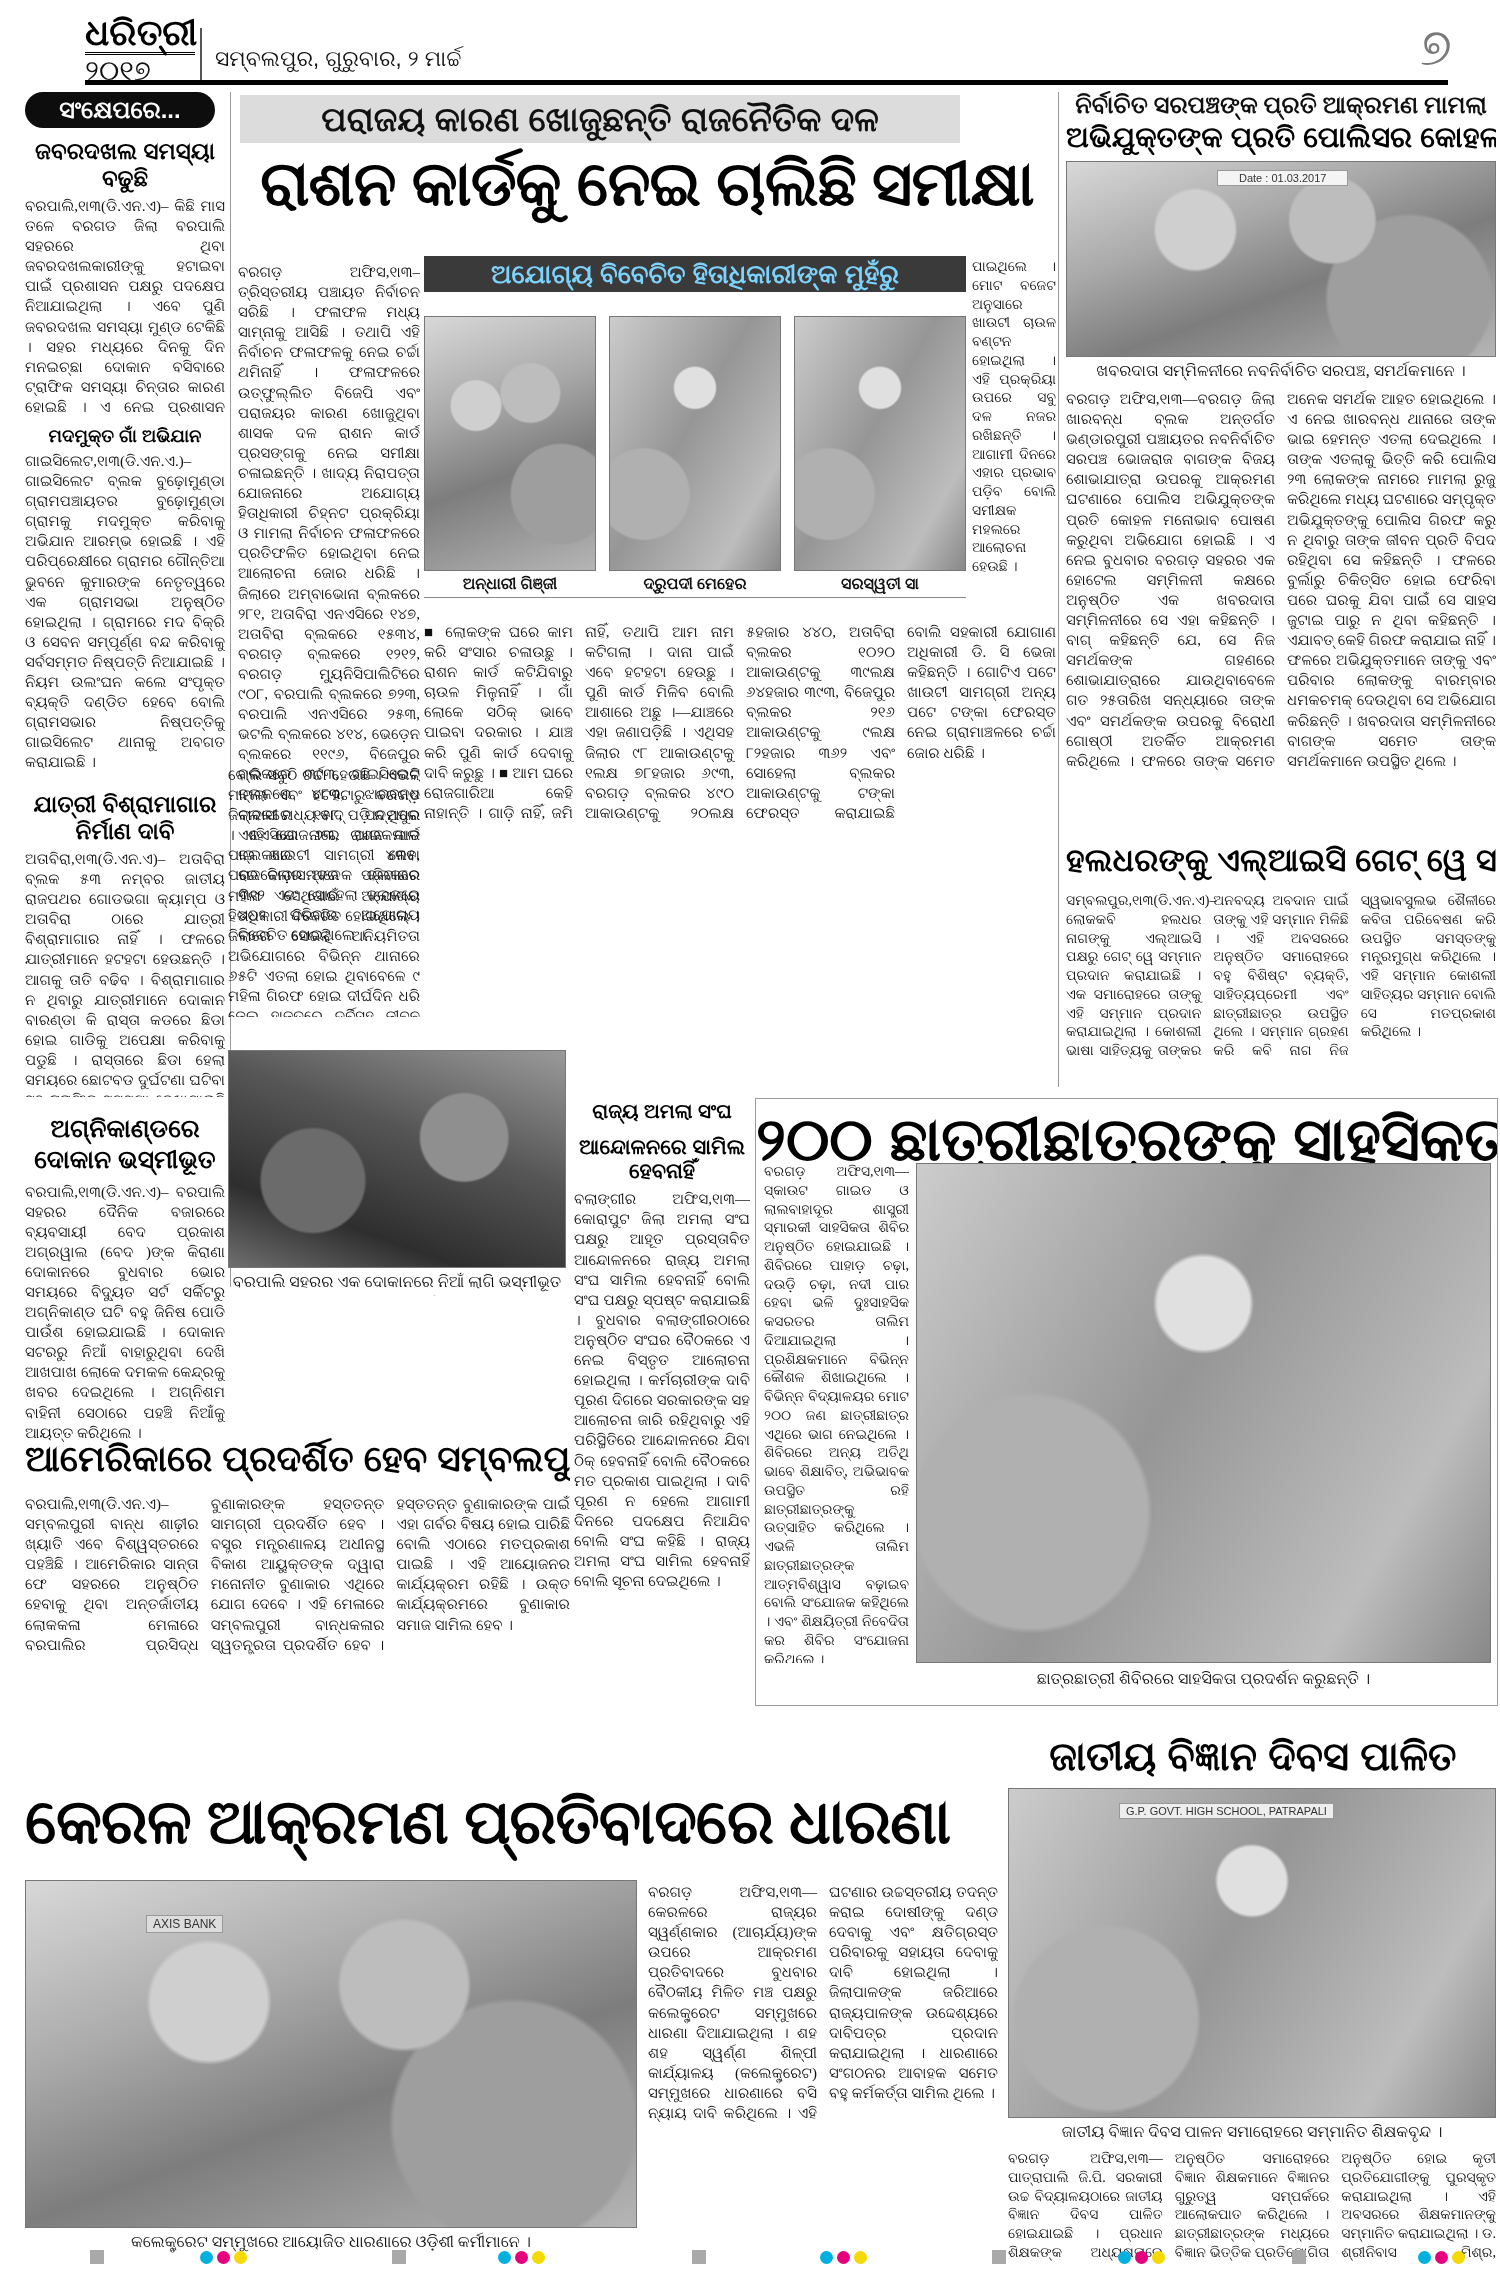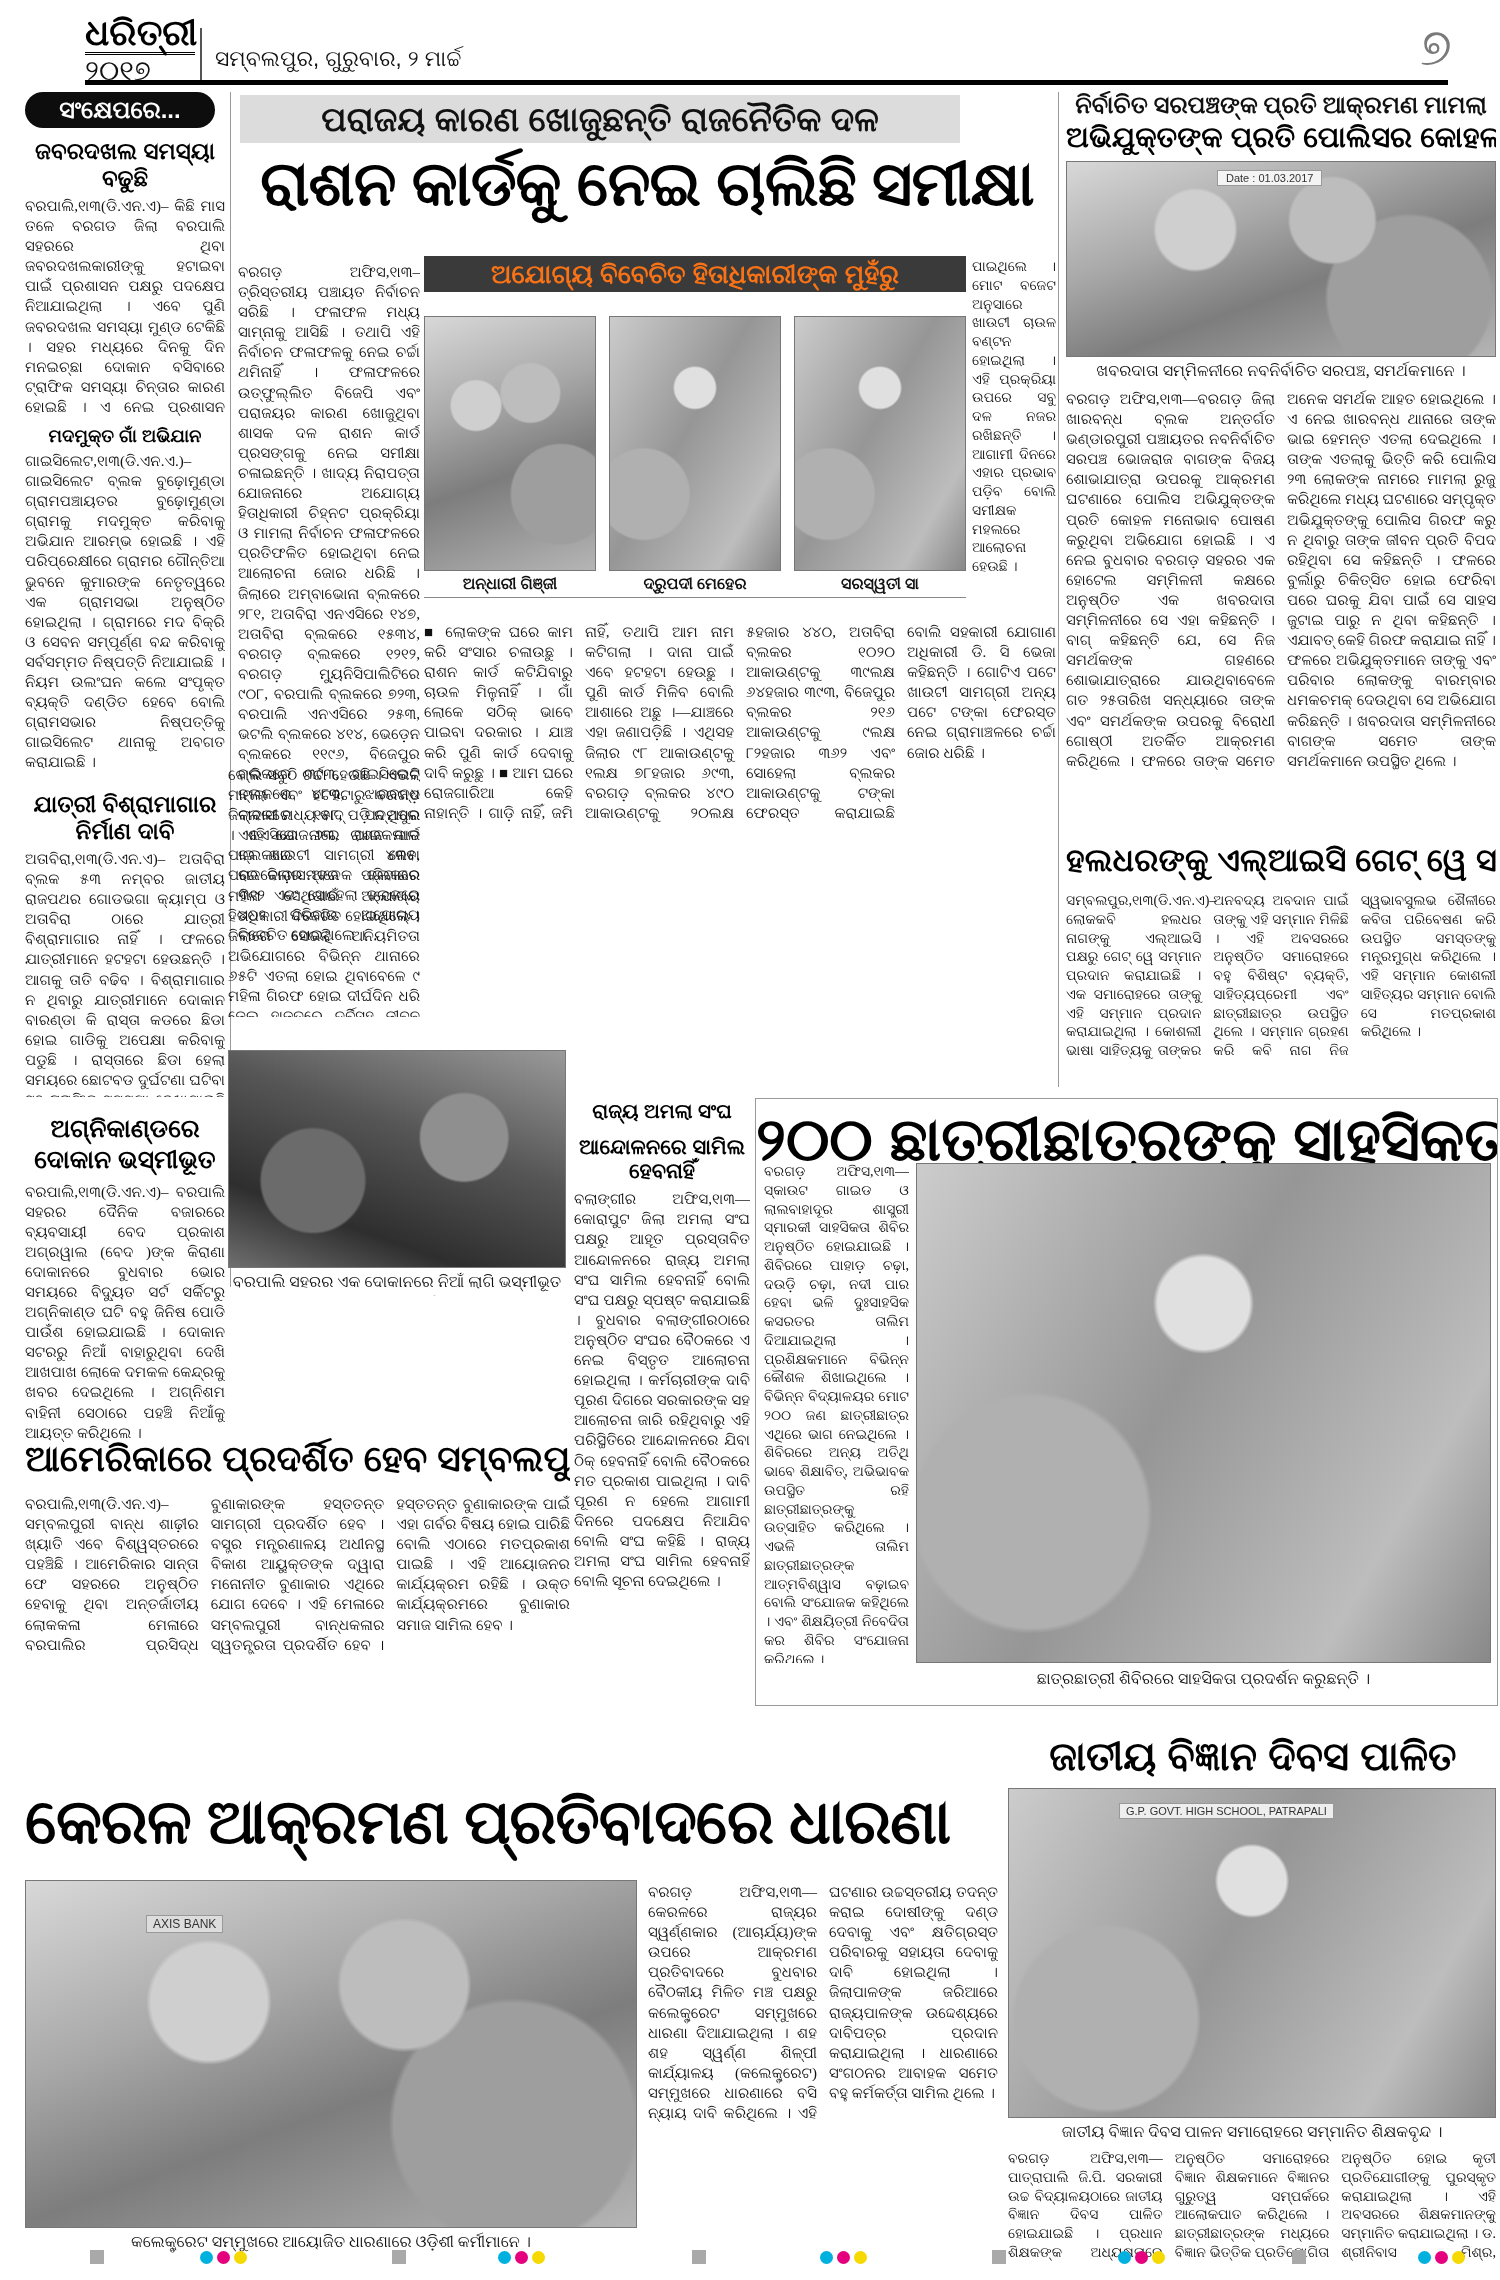--- a/index.html
+++ b/index.html
@@ -22,21 +22,21 @@
       radial-gradient(circle at 25% 60%, #6b6b6b 0 18%, transparent 19%),
       radial-gradient(circle at 70% 40%, #8f8f8f 0 16%, transparent 17%),
       linear-gradient(200deg,#9a9a9a 0%,#565656 40%,#2e2e2e 75%,#6f6f6f 100%);
       border:1px solid #777;box-sizing:border-box;}
   .photo-mid{background:
       radial-gradient(circle at 50% 28%, #e0e0e0 0 10%, transparent 11%),
       radial-gradient(circle at 20% 70%, #b0b0b0 0 20%, transparent 21%),
       linear-gradient(120deg,#cccccc 0%,#969696 45%,#bdbdbd 80%,#888888 100%);
       border:1px solid #777;box-sizing:border-box;text-align:right;}
   .kicker-bar{background:#dcdcdc;font-family:"Liberation Sans",sans-serif;font-weight:bold;}
-  .banner-dark{background:#3a3a3a;color:#f97316;font-family:"Liberation Sans",sans-serif;font-weight:bold;}
+  .banner-dark{background:#3a3a3a;color:#7dd3fc;font-family:"Liberation Sans",sans-serif;font-weight:bold;}
   .headline{font-family:"Liberation Sans",sans-serif;font-weight:bold;color:#000;}
   .pill{background:#0d0d0d;color:#fff;border-radius:20px;
         font-family:"Liberation Sans",sans-serif;font-weight:bold;}
   .vrule{background:#555;width:1px;}
   .hrule{background:#000;}
   .sign{background:#f4f4f4;color:#333;border:1px solid #999;
         font-family:"Liberation Sans",sans-serif;}
   .colmn{column-gap:12px;}
   .regsq{width:14px;height:14px;background:#a9a9a9;}
   .dot{width:13px;height:13px;border-radius:50%;display:inline-block;margin-right:4px;}
@@ -116,21 +116,21 @@
   </div>
 
   <div class="abs body-text just clip" style="left:228px;top:765px;width:192px;height:252px;font-size:15px;">ବୋଲି ସବୁଠି ଚର୍ଚ୍ଚା ହେଉଛି । ଏଭଳି ମାମଲା ଏବଂ ହଟହଟାରୁ ବରଗଡ଼ ଜିଲାବାସୀ ମଧ୍ୟ ବାଦ୍ ପଡ଼ି ନ ଥିଲେ । ଏହି ଯୋଜନାରେ ରାଶନ କାର୍ଡ ପାଇ ଖାଉଟୀ ସାମଗ୍ରୀ ନେବା ପରେ ଜିଲାର ଅନେକ ପରିବାରର ମହିଳା ସେଥିପାଇଁ ଅଯୋଗ୍ୟ ହିତାଧିକାରୀ ବିବେଚିତ ହୋଇଥିଲେ । ଜିଲାରେ ସେଭଳି ଅନିୟମିତତା ଅଭିଯୋଗରେ ବିଭିନ୍ନ ଥାନାରେ ୬୫ଟି ଏତଲା ହୋଇ ଥିବାବେଳେ ୯ ମହିଳା ଗିରଫ ହୋଇ ଦୀର୍ଘଦିନ ଧରି ଜେଲ ହାଜତରେ ଦୁର୍ବିସହ ଜୀବନ କାଟିଥିଲେ । ସେହିପରି ୮୯୯୮ ପରିବାର ଅଯୋଗ୍ୟ ବିବେଚିତ ହୋଇଥିଲେ । ସେଥିମଧ୍ୟରୁ</div>
 
   <div class="abs vrule" style="left:1058px;top:92px;height:995px;background:#999;"></div>
 
   <div class="abs" style="left:1066px;top:92px;width:430px;">
     <div class="center bold" style="font-size:24px;font-family:'Liberation Serif',serif;">ନିର୍ବାଚିତ ସରପଞ୍ଚଙ୍କ ପ୍ରତି ଆକ୍ରମଣ ମାମଲା</div>
     <div class="headline center clip" style="font-size:29px;white-space:nowrap;margin-top:2px;">ଅଭିଯୁକ୍ତଙ୍କ ପ୍ରତି ପୋଲିସର କୋହଳ ମନୋଭାବ</div>
     <div class="photo" style="width:430px;height:196px;margin-top:6px;position:relative;">
-      <div class="sign abs" style="left:150px;top:8px;padding:1px 8px;font-size:11px;">Date : 01.03.2017</div>
+      <div class="sign abs" style="left:150px;top:8px;padding:1px 21px;font-size:11px;">Date : 01.03.2017</div>
     </div>
     <div class="center small-caption clip" style="margin-top:4px;height:22px;">ଖବରଦାତା ସମ୍ମିଳନୀରେ ନବନିର୍ବାଚିତ ସରପଞ୍ଚ, ସମର୍ଥକମାନେ ।</div>
     <div class="body-text just clip colmn" style="height:428px;margin-top:6px;column-count:2;">ବରଗଡ଼ ଅଫିସ,୧ା୩—ବରଗଡ଼ ଜିଲା ଖାରବନ୍ଧ ବ୍ଲକ ଅନ୍ତର୍ଗତ ଭଣ୍ଡାରପୁରୀ ପଞ୍ଚାୟତର ନବନିର୍ବାଚିତ ସରପଞ୍ଚ ଭୋଜରାଜ ବାଗଙ୍କ ବିଜୟ ଶୋଭାଯାତ୍ରା ଉପରକୁ ଆକ୍ରମଣ ଘଟଣାରେ ପୋଲିସ ଅଭିଯୁକ୍ତଙ୍କ ପ୍ରତି କୋହଳ ମନୋଭାବ ପୋଷଣ କରୁଥିବା ଅଭିଯୋଗ ହୋଇଛି । ଏ ନେଇ ବୁଧବାର ବରଗଡ଼ ସହରର ଏକ ହୋଟେଲ ସମ୍ମିଳନୀ କକ୍ଷରେ ଅନୁଷ୍ଠିତ ଏକ ଖବରଦାତା ସମ୍ମିଳନୀରେ ସେ ଏହା କହିଛନ୍ତି । ବାଗ୍ କହିଛନ୍ତି ଯେ, ସେ ନିଜ ସମର୍ଥକଙ୍କ ଗହଣରେ ଶୋଭାଯାତ୍ରାରେ ଯାଉଥିବାବେଳେ ଗତ ୨୫ତାରିଖ ସନ୍ଧ୍ୟାରେ ତାଙ୍କ ଏବଂ ସମର୍ଥକଙ୍କ ଉପରକୁ ବିରୋଧୀ ଗୋଷ୍ଠୀ ଅତର୍କିତ ଆକ୍ରମଣ କରିଥିଲେ । ଫଳରେ ତାଙ୍କ ସମେତ ଅନେକ ସମର୍ଥକ ଆହତ ହୋଇଥିଲେ । ଏ ନେଇ ଖାରବନ୍ଧ ଥାନାରେ ତାଙ୍କ ଭାଇ ହେମନ୍ତ ଏତଲା ଦେଇଥିଲେ । ତାଙ୍କ ଏତଲାକୁ ଭିତ୍ତି କରି ପୋଲିସ ୨୩ ଲୋକଙ୍କ ନାମରେ ମାମଲା ରୁଜୁ କରିଥିଲେ ମଧ୍ୟ ଘଟଣାରେ ସମ୍ପୃକ୍ତ ଅଭିଯୁକ୍ତଙ୍କୁ ପୋଲିସ ଗିରଫ କରୁ ନ ଥିବାରୁ ତାଙ୍କ ଜୀବନ ପ୍ରତି ବିପଦ ରହିଥିବା ସେ କହିଛନ୍ତି । ଫଳରେ ବୁର୍ଲାରୁ ଚିକିତ୍ସିତ ହୋଇ ଫେରିବା ପରେ ଘରକୁ ଯିବା ପାଇଁ ସେ ସାହସ ଜୁଟାଇ ପାରୁ ନ ଥିବା କହିଛନ୍ତି । ଏଯାବତ୍ କେହି ଗିରଫ କରାଯାଇ ନାହିଁ । ଫଳରେ ଅଭିଯୁକ୍ତମାନେ ତାଙ୍କୁ ଏବଂ ପରିବାର ଲୋକଙ୍କୁ ବାରମ୍ବାର ଧମକଚମକ୍ ଦେଉଥିବା ସେ ଅଭିଯୋଗ କରିଛନ୍ତି । ଖବରଦାତା ସମ୍ମିଳନୀରେ ବାଗଙ୍କ ସମେତ ତାଙ୍କ ସମର୍ଥକମାନେ ଉପସ୍ଥିତ ଥିଲେ ।</div>
   </div>
 
   <div class="abs headline center clip" style="left:1066px;top:842px;width:430px;height:44px;font-size:32px;white-space:nowrap;">ହଲଧରଙ୍କୁ ଏଲ୍ଆଇସି ଗେଟ୍ ୱେ ସମ୍ମାନ</div>
   <div class="abs body-text just clip colmn" style="left:1066px;top:892px;width:430px;height:192px;column-count:3;font-size:14px;">ସମ୍ବଲପୁର,୧ା୩(ଡି.ଏନ.ଏ)– ଲୋକକବି ହଲଧର ନାଗଙ୍କୁ ଏଲ୍ଆଇସି ପକ୍ଷରୁ ଗେଟ୍ ୱେ ସମ୍ମାନ ପ୍ରଦାନ କରାଯାଇଛି । ଏକ ସମାରୋହରେ ତାଙ୍କୁ ଏହି ସମ୍ମାନ ପ୍ରଦାନ କରାଯାଇଥିଲା । କୋଶଲୀ ଭାଷା ସାହିତ୍ୟକୁ ତାଙ୍କର ଅନବଦ୍ୟ ଅବଦାନ ପାଇଁ ତାଙ୍କୁ ଏହି ସମ୍ମାନ ମିଳିଛି । ଏହି ଅବସରରେ ଅନୁଷ୍ଠିତ ସମାରୋହରେ ବହୁ ବିଶିଷ୍ଟ ବ୍ୟକ୍ତି, ସାହିତ୍ୟପ୍ରେମୀ ଏବଂ ଛାତ୍ରୀଛାତ୍ର ଉପସ୍ଥିତ ଥିଲେ । ସମ୍ମାନ ଗ୍ରହଣ କରି କବି ନାଗ ନିଜ ସ୍ୱଭାବସୁଲଭ ଶୈଳୀରେ କବିତା ପରିବେଷଣ କରି ଉପସ୍ଥିତ ସମସ୍ତଙ୍କୁ ମନ୍ତ୍ରମୁଗ୍ଧ କରିଥିଲେ । ଏହି ସମ୍ମାନ କୋଶଲୀ ସାହିତ୍ୟର ସମ୍ମାନ ବୋଲି ସେ ମତପ୍ରକାଶ କରିଥିଲେ ।</div>
 
   <div class="abs" style="left:755px;top:1098px;width:743px;height:608px;border:1px solid #9a9a9a;box-sizing:border-box;">
     <div class="headline center clip" style="font-size:60px;margin-top:6px;white-space:nowrap;">୨୦୦ ଛାତ୍ରୀଛାତ୍ରଙ୍କୁ ସାହସିକତା ତାଲିମ</div>

